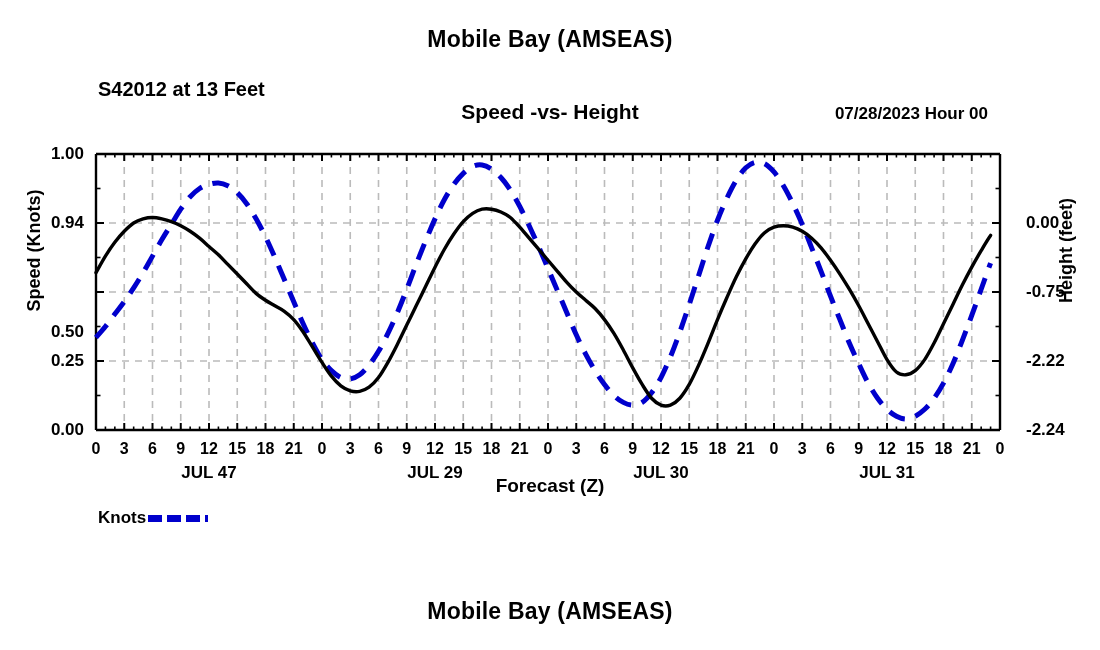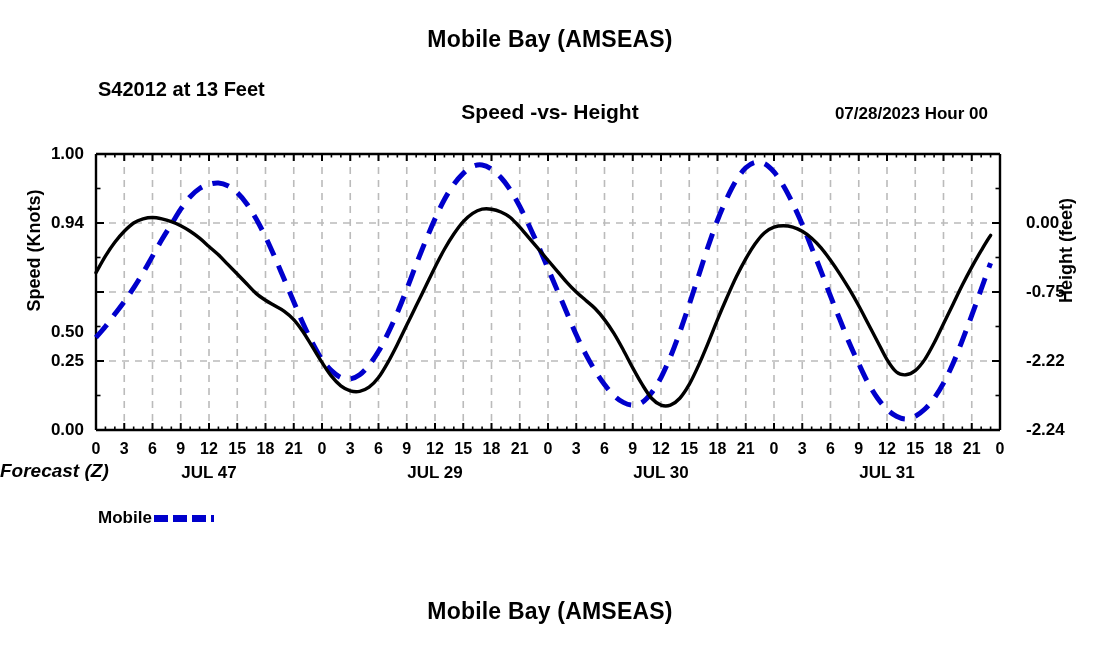--- a/index.html
+++ b/index.html
@@ -29,21 +29,21 @@
     left:-66px; top:240px; width:200px; text-align:center;
     transform:rotate(-90deg); transform-origin:center center;
     font-size:18px;
   }
   #ylabel-right{
     left:966px; top:240px; width:200px; text-align:center;
     transform:rotate(-90deg); transform-origin:center center;
     font-size:18px;
   }
   #xlabel{
-    left:0;right:0;top:460px;text-align:left;font-size:19px;font-style:italic;
+    left:0;right:0;top:475px;text-align:center;font-size:19px;
   }
 
   .ytick-l{
     position:absolute;right:1012px;font-size:17px;font-weight:bold;
     text-align:right;transform:translateY(-50%);
   }
   .ytick-r{
     position:absolute;left:1012px;font-size:17px;font-weight:bold;
     text-align:left;transform:translateY(-50%);
   }
@@ -385,19 +385,19 @@
       <line x1="96" x2="100.5" y1="188.5" y2="188.5" stroke="#000000" stroke-width="1.6"></line>
       <line x1="1000" x2="995.5" y1="188.5" y2="188.5" stroke="#000000" stroke-width="1.6"></line>
       <line x1="96" x2="104" y1="154" y2="154" stroke="#000000" stroke-width="2"></line>
       <line x1="1000" x2="992" y1="154" y2="154" stroke="#000000" stroke-width="2"></line>
       <path d="M96.00,337.54C97.57,335.70 102.28,330.41 105.42,326.50C108.56,322.59 111.69,318.22 114.83,314.08C117.97,309.94 121.11,306.03 124.25,301.66C127.39,297.29 130.53,292.69 133.67,287.86C136.81,283.03 139.94,277.97 143.08,272.68C146.22,267.39 149.36,261.64 152.50,256.12C155.64,250.60 158.78,244.85 161.92,239.56C165.06,234.27 168.19,229.44 171.33,224.38C174.47,219.32 177.61,213.80 180.75,209.20C183.89,204.60 187.03,200.23 190.17,196.78C193.31,193.33 196.44,190.57 199.58,188.50C202.72,186.43 205.86,185.28 209.00,184.36C212.14,183.44 215.28,182.75 218.42,182.98C221.56,183.21 224.69,184.13 227.83,185.74C230.97,187.35 234.11,189.65 237.25,192.64C240.39,195.63 243.53,199.31 246.67,203.68C249.81,208.05 252.94,213.34 256.08,218.86C259.22,224.38 262.36,230.36 265.50,236.80C268.64,243.24 271.78,250.37 274.92,257.50C278.06,264.63 281.19,272.22 284.33,279.58C287.47,286.94 290.61,294.30 293.75,301.66C296.89,309.02 300.03,316.84 303.17,323.74C306.31,330.64 309.44,337.08 312.58,343.06C315.72,349.04 318.86,355.02 322.00,359.62C325.14,364.22 328.28,367.67 331.42,370.66C334.56,373.65 337.69,376.18 340.83,377.56C343.97,378.94 347.11,379.40 350.25,378.94C353.39,378.48 356.53,377.10 359.67,374.80C362.81,372.50 365.94,369.05 369.08,365.14C372.22,361.23 375.36,356.63 378.50,351.34C381.64,346.05 384.78,339.84 387.92,333.40C391.06,326.96 394.19,320.06 397.33,312.70C400.47,305.34 403.61,297.29 406.75,289.24C409.89,281.19 413.03,272.45 416.17,264.40C419.31,256.35 422.44,248.53 425.58,240.94C428.72,233.35 431.86,225.76 435.00,218.86C438.14,211.96 441.28,205.29 444.42,199.54C447.56,193.79 450.69,188.73 453.83,184.36C456.97,179.99 460.11,176.31 463.25,173.32C466.39,170.33 469.53,167.80 472.67,166.42C475.81,165.04 478.94,164.58 482.08,165.04C485.22,165.50 488.36,167.11 491.50,169.18C494.64,171.25 497.78,174.01 500.92,177.46C504.06,180.91 507.19,185.05 510.33,189.88C513.47,194.71 516.61,200.46 519.75,206.44C522.89,212.42 526.03,219.09 529.17,225.76C532.31,232.43 535.44,239.33 538.58,246.46C541.72,253.59 544.86,261.18 548.00,268.54C551.14,275.90 554.28,283.26 557.42,290.62C560.56,297.98 563.69,305.34 566.83,312.70C569.97,320.06 573.11,327.88 576.25,334.78C579.39,341.68 582.53,348.12 585.67,354.10C588.81,360.08 591.94,365.60 595.08,370.66C598.22,375.72 601.36,380.32 604.50,384.46C607.64,388.60 610.78,392.51 613.92,395.50C617.06,398.49 620.19,400.79 623.33,402.40C626.47,404.01 629.61,405.16 632.75,405.16C635.89,405.16 639.03,404.47 642.17,402.40C645.31,400.33 648.44,396.88 651.58,392.74C654.72,388.60 657.86,383.54 661.00,377.56C664.14,371.58 667.28,364.45 670.42,356.86C673.56,349.27 676.69,340.76 679.83,332.02C682.97,323.28 686.11,313.85 689.25,304.42C692.39,294.99 695.53,285.10 698.67,275.44C701.81,265.78 704.94,255.66 708.08,246.46C711.22,237.26 714.36,228.29 717.50,220.24C720.64,212.19 723.78,204.83 726.92,198.16C730.06,191.49 733.19,185.28 736.33,180.22C739.47,175.16 742.61,170.79 745.75,167.80C748.89,164.81 752.03,162.97 755.17,162.28C758.31,161.59 761.44,162.05 764.58,163.66C767.72,165.27 770.86,168.26 774.00,171.94C777.14,175.62 780.28,180.45 783.42,185.74C786.56,191.03 789.69,197.24 792.83,203.68C795.97,210.12 799.11,217.02 802.25,224.38C805.39,231.74 808.53,240.02 811.67,247.84C814.81,255.66 817.94,263.25 821.08,271.30C824.22,279.35 827.36,288.09 830.50,296.14C833.64,304.19 836.78,311.78 839.92,319.60C843.06,327.42 846.19,335.70 849.33,343.06C852.47,350.42 855.61,357.09 858.75,363.76C861.89,370.43 865.03,377.33 868.17,383.08C871.31,388.83 874.44,393.89 877.58,398.26C880.72,402.63 883.86,406.31 887.00,409.30C890.14,412.29 893.28,414.59 896.42,416.20C899.56,417.81 902.69,418.96 905.83,418.96C908.97,418.96 912.11,417.81 915.25,416.20C918.39,414.59 921.53,412.29 924.67,409.30C927.81,406.31 930.94,402.63 934.08,398.26C937.22,393.89 940.36,388.83 943.50,383.08C946.64,377.33 949.78,370.89 952.92,363.76C956.06,356.63 959.19,348.35 962.33,340.30C965.47,332.25 968.61,323.97 971.75,315.46C974.89,306.95 978.03,297.98 981.17,289.24C984.31,280.50 987.44,271.53 990.58,263.02C993.72,254.51 NaN,246.00 1000.00,238.18CNaN,230.36 NaN,222.77 NaN,216.10CNaN,209.43 NaN,203.45 NaN,198.16CNaN,192.87 NaN,188.27 NaN,184.36CNaN,180.45 NaN,176.77 NaN,174.70CNaN,172.63 NaN,171.94 NaN,171.94CNaN,171.94 NaN,172.86 NaN,174.70CNaN,176.54 NaN,179.30 NaN,182.98CNaN,186.66 NaN,191.26 NaN,196.78CNaN,202.30 NaN,209.20 NaN,216.10CNaN,223.00 NaN,230.36 NaN,238.18CNaN,246.00 NaN,254.74 NaN,263.02CNaN,271.30 NaN,279.58 NaN,287.86CNaN,296.14 NaN,304.65 NaN,312.70CNaN,320.75 NaN,328.57 NaN,336.16CNaN,343.75 NaN,351.11 NaN,358.24CNaN,365.37 NaN,372.50 NaN,378.94CNaN,385.38 NaN,391.82 NaN,396.88CNaN,401.94 NaN,406.08 NaN,409.30CNaN,412.52 NaN,414.59 NaN,416.20CNaN,417.81 NaN,418.50 NaN,418.96" fill="none" stroke="#0000cc" stroke-width="5" stroke-dasharray="17 11" stroke-linecap="butt" stroke-linejoin="round"></path>
       <path d="M96.00,272.68C97.57,269.92 102.28,261.18 105.42,256.12C108.56,251.06 111.69,246.46 114.83,242.32C117.97,238.18 121.11,234.50 124.25,231.28C127.39,228.06 130.53,225.07 133.67,223.00C136.81,220.93 139.94,219.78 143.08,218.86C146.22,217.94 149.36,217.48 152.50,217.48C155.64,217.48 158.78,218.17 161.92,218.86C165.06,219.55 168.19,220.47 171.33,221.62C174.47,222.77 177.61,224.15 180.75,225.76C183.89,227.37 187.03,229.21 190.17,231.28C193.31,233.35 196.44,235.65 199.58,238.18C202.72,240.71 205.86,243.70 209.00,246.46C212.14,249.22 215.28,251.75 218.42,254.74C221.56,257.73 224.69,261.18 227.83,264.40C230.97,267.62 234.11,270.84 237.25,274.06C240.39,277.28 243.53,280.50 246.67,283.72C249.81,286.94 252.94,290.62 256.08,293.38C259.22,296.14 262.36,298.21 265.50,300.28C268.64,302.35 271.78,303.96 274.92,305.80C278.06,307.64 281.19,309.02 284.33,311.32C287.47,313.62 290.61,316.15 293.75,319.60C296.89,323.05 300.03,327.42 303.17,332.02C306.31,336.62 309.44,342.14 312.58,347.20C315.72,352.26 318.86,357.55 322.00,362.38C325.14,367.21 328.28,372.27 331.42,376.18C334.56,380.09 337.69,383.40 340.83,385.84C343.97,388.28 347.11,389.89 350.25,390.81C353.39,391.73 356.53,391.96 359.67,391.36C362.81,390.76 365.94,389.52 369.08,387.22C372.22,384.92 375.36,381.70 378.50,377.56C381.64,373.42 384.78,367.90 387.92,362.38C391.06,356.86 394.19,350.65 397.33,344.44C400.47,338.23 403.61,331.56 406.75,325.12C409.89,318.68 413.03,312.24 416.17,305.80C419.31,299.36 422.44,292.92 425.58,286.48C428.72,280.04 431.86,273.37 435.00,267.16C438.14,260.95 441.28,254.74 444.42,249.22C447.56,243.70 450.69,238.64 453.83,234.04C456.97,229.44 460.11,225.07 463.25,221.62C466.39,218.17 469.53,215.41 472.67,213.34C475.81,211.27 478.94,209.89 482.08,209.20C485.22,208.51 488.36,208.74 491.50,209.20C494.64,209.66 497.78,210.58 500.92,211.96C504.06,213.34 507.19,214.95 510.33,217.48C513.47,220.01 516.61,223.69 519.75,227.14C522.89,230.59 526.03,234.50 529.17,238.18C532.31,241.86 535.44,245.54 538.58,249.22C541.72,252.90 544.86,256.58 548.00,260.26C551.14,263.94 554.28,267.62 557.42,271.30C560.56,274.98 563.69,278.89 566.83,282.34C569.97,285.79 573.11,289.01 576.25,292.00C579.39,294.99 582.53,297.52 585.67,300.28C588.81,303.04 591.94,305.34 595.08,308.56C598.22,311.78 601.36,315.46 604.50,319.60C607.64,323.74 610.78,328.34 613.92,333.40C617.06,338.46 620.19,344.21 623.33,349.96C626.47,355.71 629.61,362.15 632.75,367.90C635.89,373.65 639.03,379.40 642.17,384.46C645.31,389.52 648.44,394.81 651.58,398.26C654.72,401.71 657.86,404.01 661.00,405.16C664.14,406.31 667.28,406.31 670.42,405.16C673.56,404.01 676.69,401.71 679.83,398.26C682.97,394.81 686.11,389.98 689.25,384.46C692.39,378.94 695.53,372.04 698.67,365.14C701.81,358.24 704.94,350.65 708.08,343.06C711.22,335.47 714.36,327.19 717.50,319.60C720.64,312.01 723.78,304.65 726.92,297.52C730.06,290.39 733.19,283.26 736.33,276.82C739.47,270.38 742.61,264.40 745.75,258.88C748.89,253.36 752.03,248.07 755.17,243.70C758.31,239.33 761.44,235.42 764.58,232.66C767.72,229.90 770.86,228.29 774.00,227.14C777.14,225.99 780.28,225.76 783.42,225.76C786.56,225.76 789.69,226.22 792.83,227.14C795.97,228.06 799.11,229.44 802.25,231.28C805.39,233.12 808.53,235.42 811.67,238.18C814.81,240.94 817.94,244.16 821.08,247.84C824.22,251.52 827.36,255.89 830.50,260.26C833.64,264.63 836.78,269.23 839.92,274.06C843.06,278.89 846.19,283.95 849.33,289.24C852.47,294.53 855.61,300.05 858.75,305.80C861.89,311.55 865.03,317.76 868.17,323.74C871.31,329.72 874.44,335.70 877.58,341.68C880.72,347.66 883.86,354.56 887.00,359.62C890.14,364.68 893.28,369.51 896.42,372.04C899.56,374.57 902.69,375.03 905.83,374.80C908.97,374.57 912.11,373.19 915.25,370.66C918.39,368.13 921.53,364.22 924.67,359.62C927.81,355.02 930.94,349.04 934.08,343.06C937.22,337.08 940.36,330.18 943.50,323.74C946.64,317.30 949.78,310.86 952.92,304.42C956.06,297.98 959.19,291.31 962.33,285.10C965.47,278.89 968.61,272.91 971.75,267.16C974.89,261.41 978.03,255.89 981.17,250.60C984.31,245.31 987.44,239.79 990.58,235.42C993.72,231.05 NaN,227.60 1000.00,224.38CNaN,221.16 NaN,218.17 NaN,216.10CNaN,214.03 NaN,212.42 NaN,211.96CNaN,211.50 NaN,212.19 NaN,213.34CNaN,214.49 NaN,216.33 NaN,218.86CNaN,221.39 NaN,224.38 NaN,228.52CNaN,232.66 NaN,238.18 NaN,243.70CNaN,249.22 NaN,255.43 NaN,261.64CNaN,267.85 NaN,274.52 NaN,280.96CNaN,287.40 NaN,294.30 NaN,300.28CNaN,306.26 NaN,311.55 NaN,316.84CNaN,322.13 NaN,327.88 NaN,332.02CNaN,336.16 NaN,339.38 NaN,341.68CNaN,343.98 NaN,345.36 NaN,345.82CNaN,346.28 NaN,345.82 NaN,344.44CNaN,343.06 NaN,340.53 NaN,337.54CNaN,334.55 NaN,329.49 NaN,326.50CNaN,323.51 NaN,320.75 NaN,319.60" fill="none" stroke="#000000" stroke-width="3.4" stroke-linejoin="round" stroke-linecap="round"></path>
     </svg>
 
   <div id="legend">
     <div class="lg-item">
-      <span class="lg-text">Mobile</span>
+      <span class="lg-text">Knots</span>
       <span class="swatch-dash"></span>
     </div>
   </div>
 
   <div class="txt" id="title-bottom">Mobile Bay (AMSEAS)</div>
 </div>
 
 </body></html>

